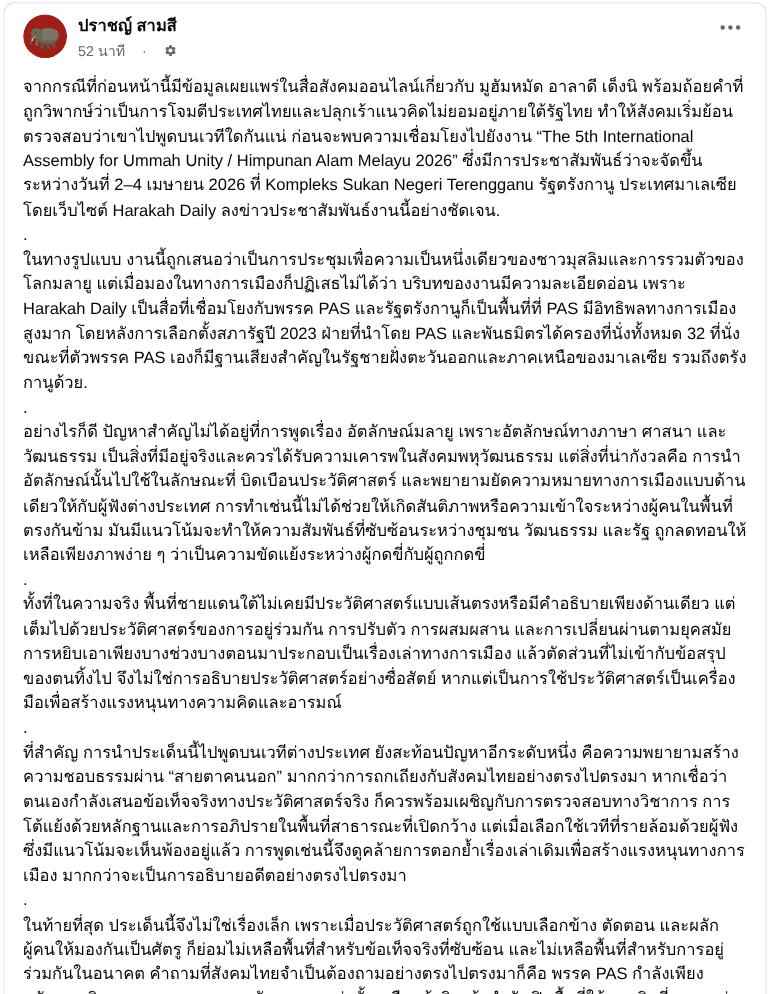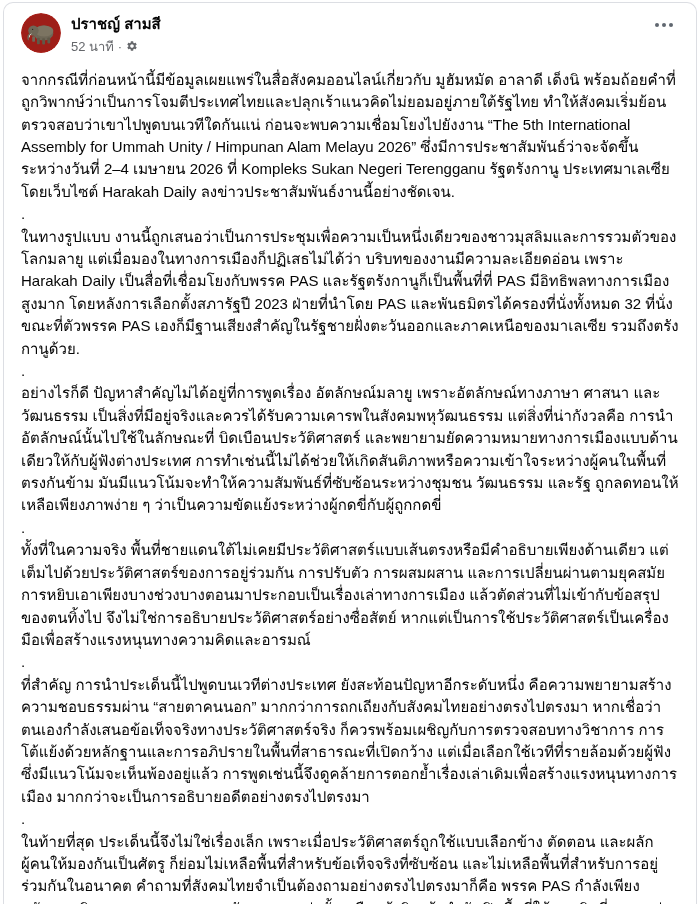--- a/index.html
+++ b/index.html
@@ -47,20 +47,21 @@
     line-height: 1.25;
     cursor: pointer;
   }
   .subline {
     display: flex;
     align-items: center;
     gap: 4px;
     font-size: 13px;
     color: #65676b;
     margin-top: 2px;
+    justify-content: space-between;
   }
   .subline .sep { color: #65676b; }
   .gear svg { display: block; width: 12px; height: 12px; fill: #65676b; }
   .options {
     margin-left: auto;
     display: flex;
     align-items: center;
     gap: 3px;
     padding: 10px 6px;
     cursor: pointer;

